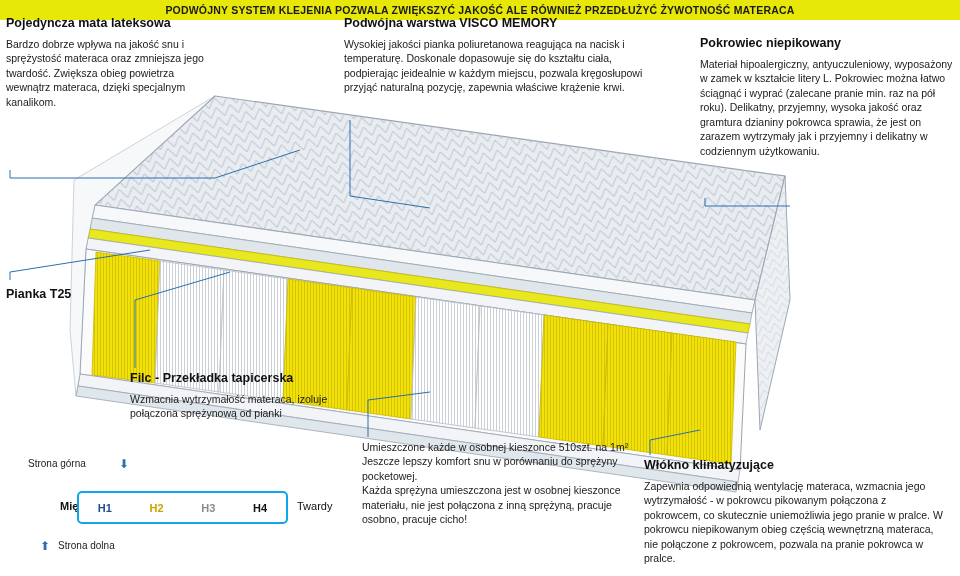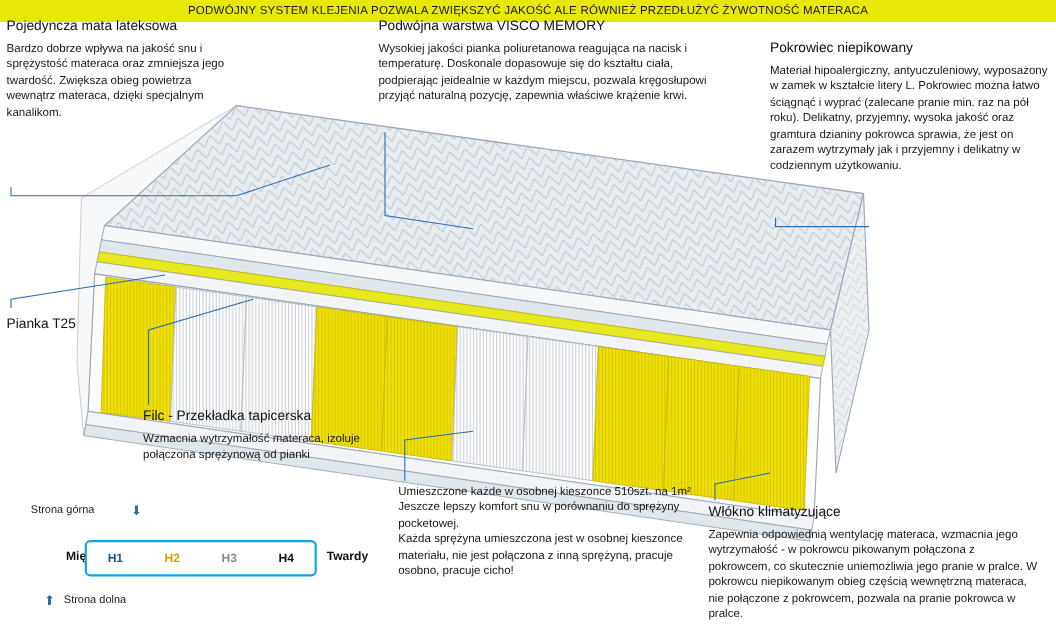--- a/index.html
+++ b/index.html
@@ -12,25 +12,25 @@
     position:relative;
   }
   #page { position:relative; width:960px; height:576px; overflow:hidden; }
 
   .banner {
     position:absolute; left:0; top:0; width:960px; height:20px;
     background:#e8e808;
     display:flex; align-items:center; justify-content:center;
   }
   .banner-text {
-    font-size:10.5px; font-weight:normal; color:#1a1a1a; letter-spacing:0.2px;
+    font-size:10.5px; font-weight:bold; color:#1a1a1a; letter-spacing:0.2px;
     white-space:nowrap;
   }
 
-  .callout-title { font-weight:normal; font-size:12.5px; color:#111; margin:0 0 5px 0; line-height:1.25; }
+  .callout-title { font-weight:bold; font-size:12.5px; color:#111; margin:0 0 5px 0; line-height:1.25; }
   .callout-body { font-size:10.5px; line-height:1.38; color:#1a1a1a; margin:0; }
 
   .box { position:absolute; }
 
   
   #c-lateks { left:6px; top:16px; width:200px; }
   #c-visco  { left:344px; top:16px; width:312px; }
   #c-pokrow { left:700px; top:36px; width:254px; }
   #c-t25    { left:6px; top:287px; width:180px; }
   #c-filc   { left:130px; top:371px; width:230px; }
@@ -38,21 +38,21 @@
   #c-wlok   { left:644px; top:458px; width:300px; }
 
   
   #art { position:absolute; left:0; top:0; width:960px; height:576px; pointer-events:none; }
 
   
   #scale { position:absolute; left:14px; top:458px; width:345px; height:96px; }
   .scale-top-label { position:absolute; left:14px; top:0px; font-size:10px; color:#222; }
   .scale-bottom-label { position:absolute; left:44px; top:82px; font-size:10px; color:#222; }
   .scale-soft { position:absolute; left:14px; top:42px; font-size:11px; font-weight:bold; color:#111;padding-left:32px; }
-  .scale-hard { position:absolute; left:283px; top:42px; font-size:11px; font-weight:bold; color:#111; }
+  .scale-hard { position:absolute; left:283px; top:42px; font-size:11px; font-weight:normal; color:#111; }
   .scale-box {
     position:absolute; left:63px; top:33px; width:207px; height:29px;
     border:2px solid #0ea5e9; border-radius:5px; background:#ffffff;
     display:flex; align-items:center;
   }
   .scale-step { flex:1; text-align:center; font-size:11px; font-weight:bold; }
   .h1 { color:#1e4f8a; }
   .h2 { color:#c9a400; }
   .h3 { color:#8b8b8b; }
   .h4 { color:#111111; }

